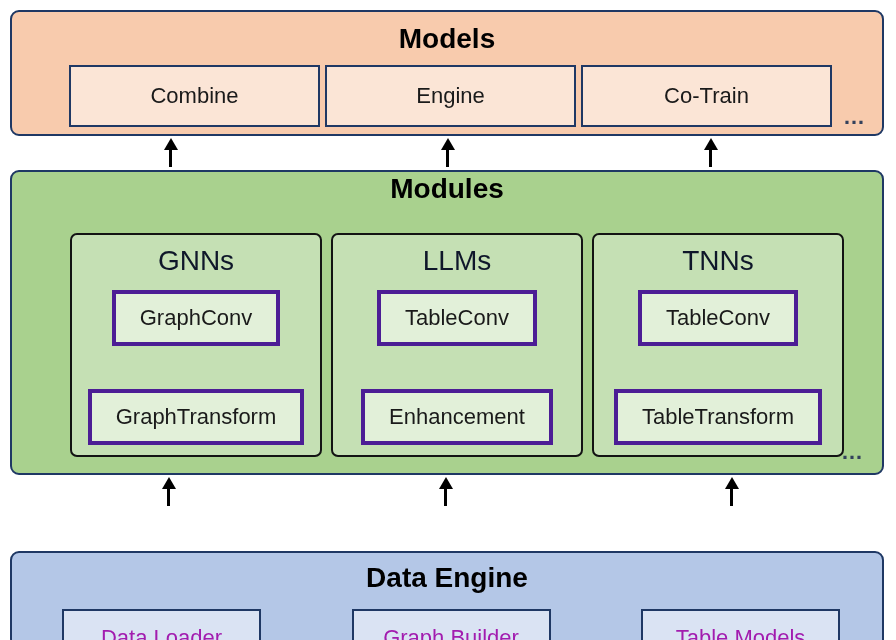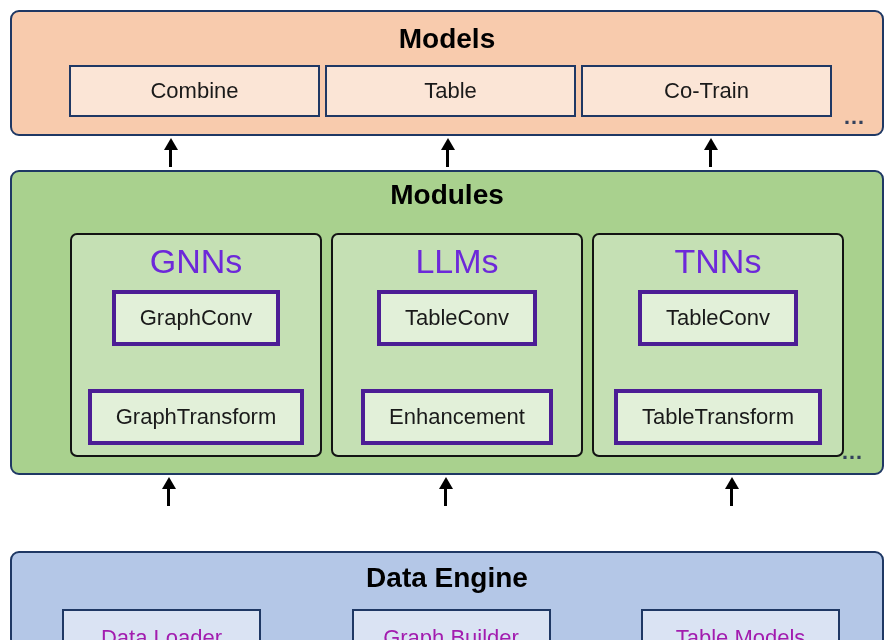--- a/index.html
+++ b/index.html
@@ -6,34 +6,34 @@
   body{font-family:"Liberation Sans", sans-serif; -webkit-font-smoothing:antialiased;}
   .canvas{position:relative;width:896px;height:640px;background:#ffffff;overflow:hidden;border-radius:11px;}
 
   .layer{position:absolute;left:10px;width:874px;box-sizing:border-box;
          border:2.5px solid #1F3864;border-radius:9px;}
   .layer-title{text-align:center;font-weight:bold;font-size:28px;line-height:34px;color:#000;}
 
   
   .models{top:10px;height:126px;background:#F8CBAD;}
   .models .layer-title{padding-top:10px;}
-  .models-row{position:absolute;left:57px;top:53px;width:763px;height:52px;
+  .models-row{position:absolute;left:57px;top:53px;width:763px;height:62px;
               display:flex;gap:5px;}
   .model-cell{flex:1;box-sizing:border-box;background:#FBE5D6;border:2px solid #1F3864;
               display:flex;align-items:center;justify-content:center;
               font-size:22px;color:#1a1a1a;}
 
   
   .modules{top:170px;height:305px;background:#A9D18E;}
-  .modules .layer-title{padding-top:6px;}
+  .modules .layer-title{padding-top:0;}
   .groups-row{position:absolute;left:58px;top:61px;width:774px;height:224px;
               display:flex;gap:9px;}
   .group{flex:1;box-sizing:border-box;background:#C5E0B4;border:2px solid #131313;
          border-radius:7px;display:flex;flex-direction:column;align-items:center;}
-  .group-title{margin-top:10px;font-size:34px;line-height:32px;color:#6d28d9;}
+  .group-title{margin-top:10px;font-size:28px;line-height:32px;color:#0f172a;}
   .mod-box{margin-top:13px;box-sizing:border-box;background:#E2F0D9;border:4px solid #4c1d95;
            padding:11px 24px;font-size:22px;line-height:26px;color:#1a1a1a;white-space:nowrap;}
   .mod-box.second{margin-top:43px;}
 
   
   .data-engine{top:507px;height:125px;background:#B4C7E7;margin-top:44px;}
   .data-engine .layer-title{padding-top:8px;}
   .engine-row{position:absolute;left:50px;top:56px;width:778px;height:57px;
               display:flex;justify-content:space-between;}
   .engine-cell{width:199px;box-sizing:border-box;background:#DAE3F3;border:2px solid #1F3864;
@@ -55,21 +55,21 @@
 </style>
 </head>
 <body>
 
 <div class="canvas">
 
   <div class="layer models">
     <div class="layer-title">Models</div>
     <div class="models-row">
       <div class="model-cell">Combine</div>
-      <div class="model-cell">Table</div>
+      <div class="model-cell">Engine</div>
       <div class="model-cell">Co-Train</div>
     </div>
     <div class="dots dots-models">…</div>
   </div>
 
   <div class="up-arrow" style="left:163px;top:138px;">
     <div class="head"></div>
     <div class="stem"></div>
   </div>
   <div class="up-arrow" style="left:440px;top:138px;">

